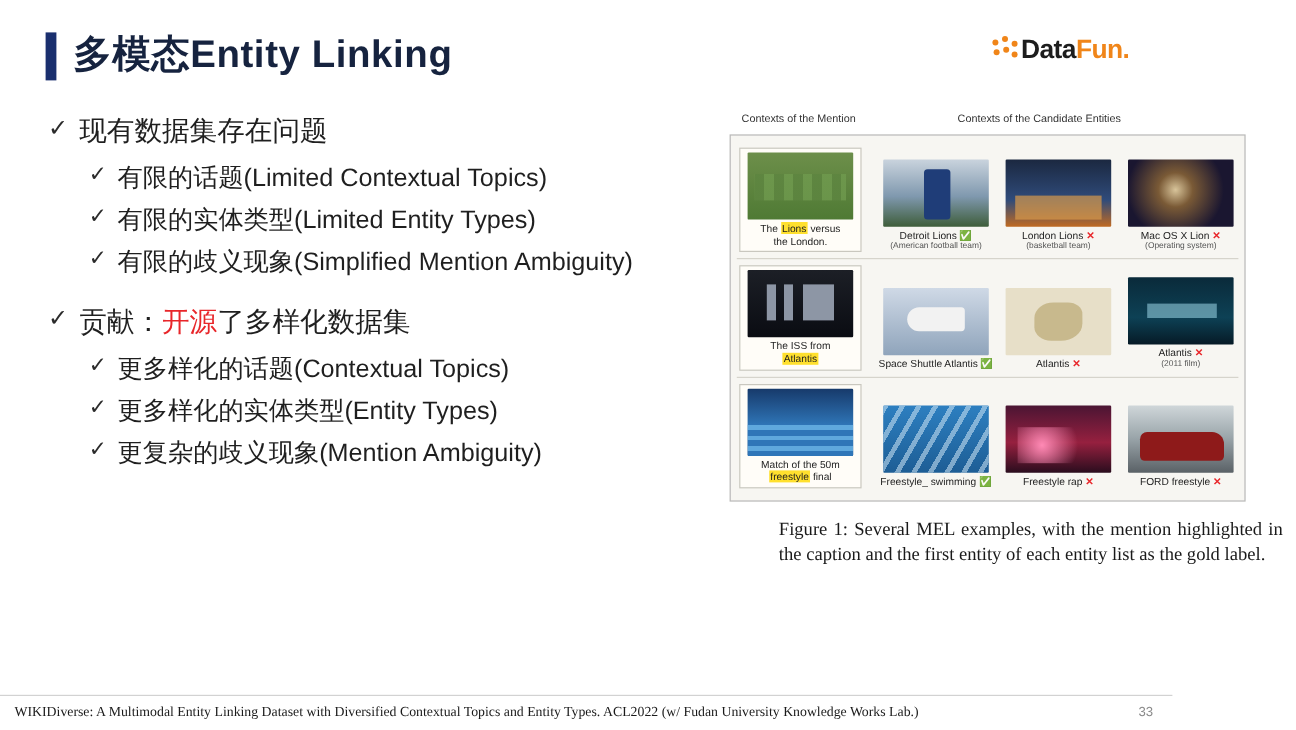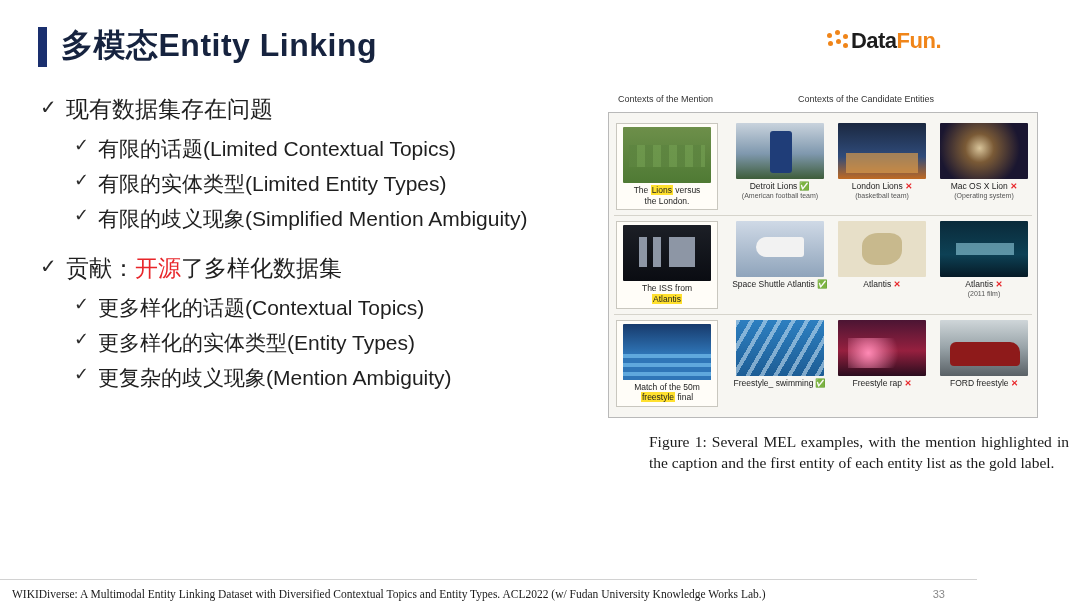--- a/index.html
+++ b/index.html
@@ -132,21 +132,21 @@
     left: 190px;
     top: 0;
   }
   .fig-box {
     border: 1px solid #b9b9b9;
     background: #f7f6f2;
     padding: 5px;
   }
   .fig-row {
     display: flex;
-    align-items: flex-start;
+    align-items: flex-end;
     padding: 5px 2px;
   }
   .fig-row + .fig-row {
     border-top: 1px solid #d6d4cc;
   }
   .cell {
     position: relative;
     width: 98px;
     margin-right: 6px;
     display: flex;
@@ -247,21 +247,21 @@
   .footnote {
     position: absolute;
     left: 12px;
     bottom: 8px;
     font-family: "Liberation Serif", serif;
     font-size: 11.5px;
     color: #1a1a1a;
   }
   .page-num {
     position: absolute;
-    right: 32px;
+    right: 16px;
     bottom: 8px;
     font-size: 11px;
     color: #8a8a8a;
   }
 </style>
 </head>
 <body>
 
 <div class="slide">
 

